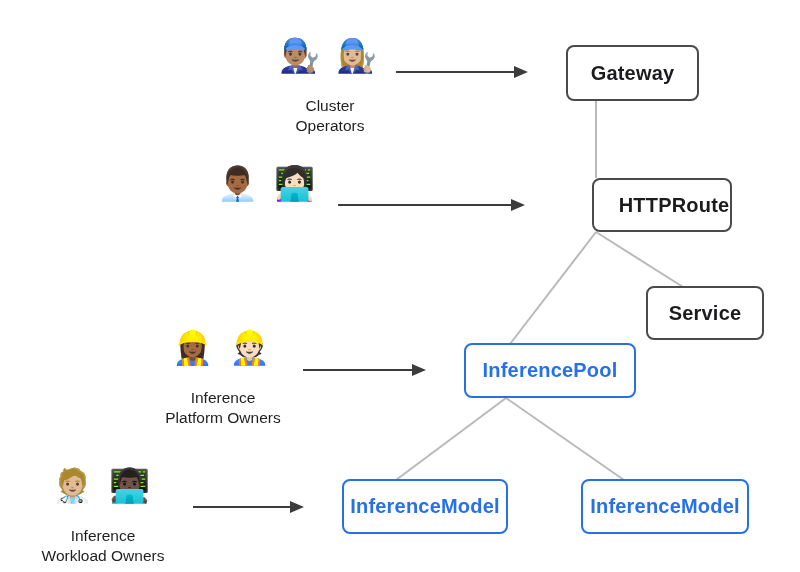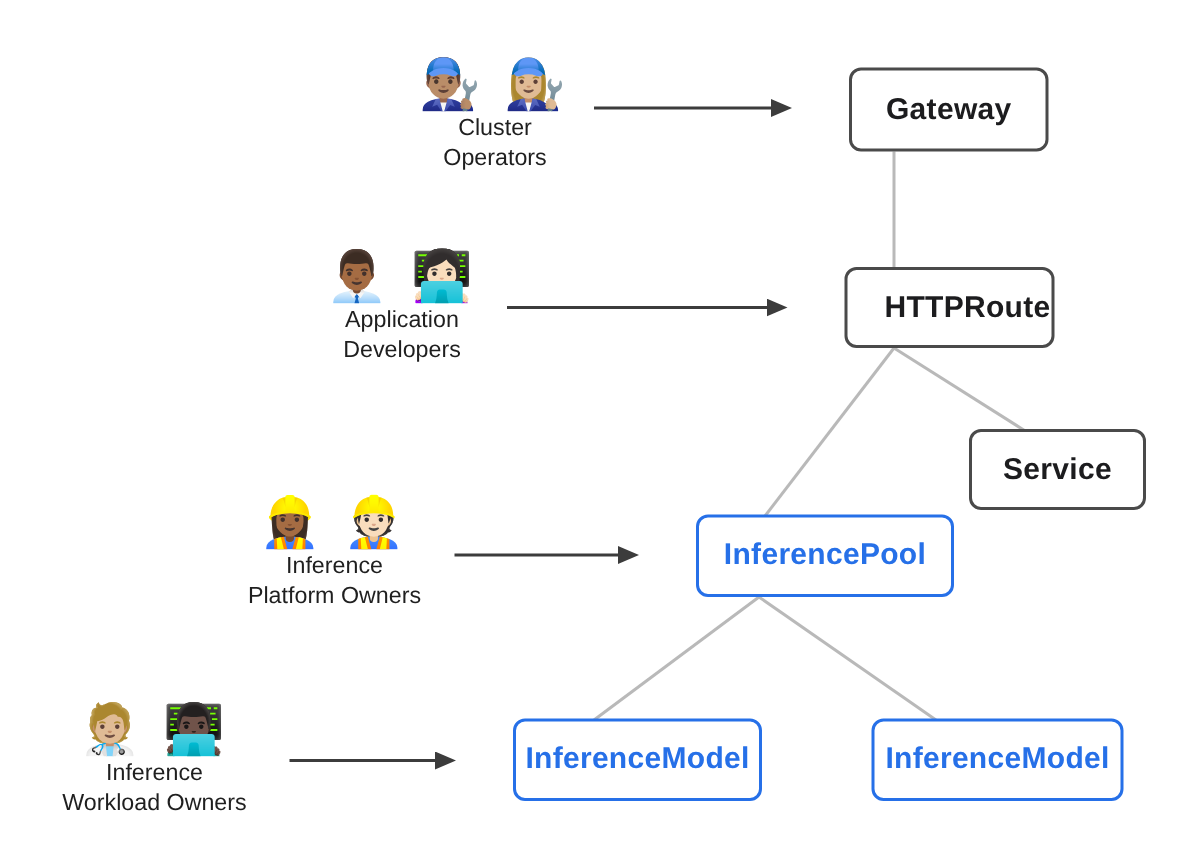--- a/index.html
+++ b/index.html
@@ -56,21 +56,21 @@
     width: 170px;
     text-align: center;
   }
   .actor .emoji {
     font-size: 33px;
     line-height: 40px;
     letter-spacing: 3px;
     white-space: nowrap;
   }
   .actor .actor-label {
-    margin-top: 0;
+    margin-top: 20px;
     font-size: 15.5px;
     line-height: 1.28;
     color: #1f1f1f;
     white-space: pre-line;
   }
 </style>
 </head>
 <body>
 
 <div class="canvas">
@@ -95,39 +95,37 @@
   </svg>
 
   <div class="actor" style="left:245px; top:36px;">
     <div class="emoji">👨🏽‍🔧 👩🏼‍🔧</div>
     <div class="actor-label">Cluster
 Operators</div>
   </div>
 
   <div class="actor" style="left:183px; top:164px;">
     <div class="emoji">👨🏾‍💼 👩🏻‍💻</div>
-    <div class="actor-label">Application
-Developers</div>
   </div>
 
   <div class="actor" style="left:138px; top:328px;">
     <div class="emoji">👷🏾‍♀️ 👷🏻</div>
     <div class="actor-label">Inference
 Platform Owners</div>
   </div>
 
   <div class="actor" style="left:18px; top:466px;">
     <div class="emoji">🧑🏼‍⚕️ 👨🏿‍💻</div>
     <div class="actor-label">Inference
 Workload Owners</div>
   </div>
 
   <div class="node core" style="left:530px; top:45px;  width:133px; height:56px;">Gateway</div>
 
-  <div class="node core" style="left:527px; top:178px; width:140px; height:54px;padding-left:24px;">HTTPRoute</div>
+  <div class="node core" style="left:556px; top:178px; width:140px; height:54px;padding-left:24px;">HTTPRoute</div>
 
   <div class="node core" style="left:610px; top:286px; width:118px; height:54px;">Service</div>
 
   <div class="node ext" style="left:428px; top:343px; width:172px; height:55px;">InferencePool</div>
 
   <div class="node ext" style="left:306px; top:479px; width:166px; height:55px;">InferenceModel</div>
 
   <div class="node ext" style="left:545px; top:479px; width:168px; height:55px;">InferenceModel</div>
 
 </div>

